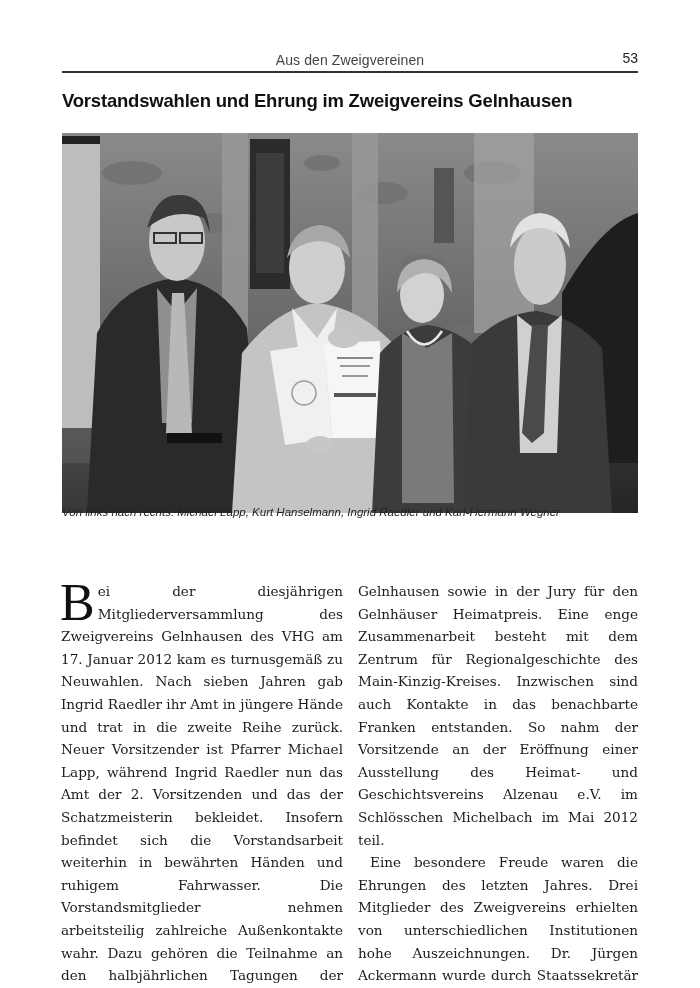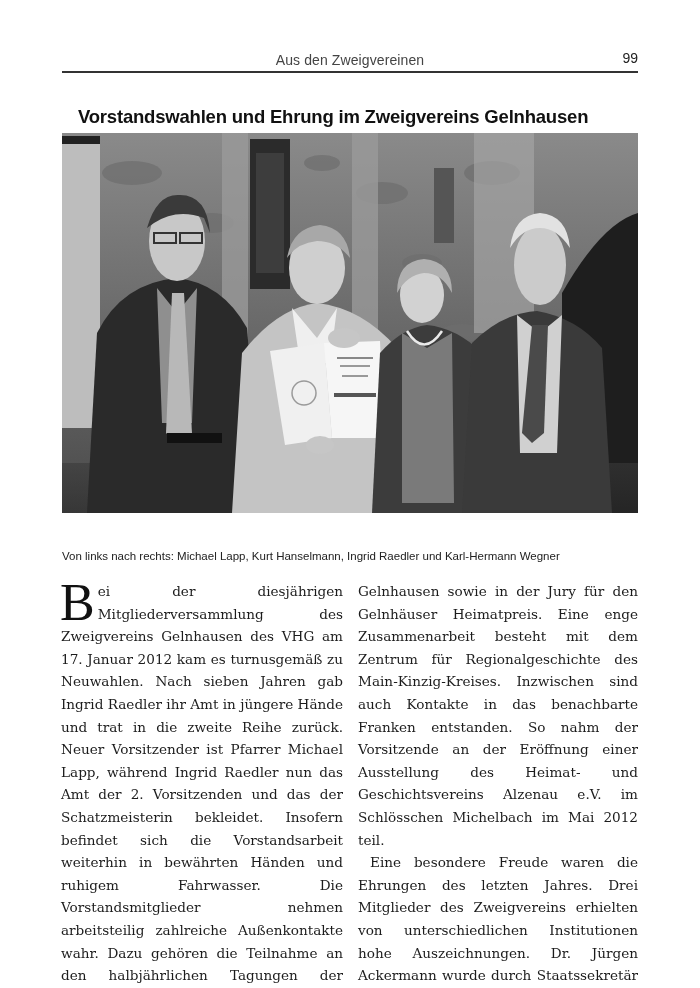--- a/index.html
+++ b/index.html
@@ -14,51 +14,51 @@
   }
   .page-number {
     position: absolute; right: 0; top: 0; font-size: 14px; color: #222;
   }
   .rule {
     position: absolute; left: 62px; top: 71px; width: 576px; height: 1.5px; background: #333;
   }
   .article-title {
     position: absolute; left: 62px; top: 90px;
     font-family: "Liberation Sans", sans-serif; font-size: 18.5px; font-weight: bold;
-    color: #111; letter-spacing: -0.2px; margin: 16px;
+    color: #111; letter-spacing: -0.2px; margin: 0;
   }
   .photo {
     position: absolute; left: 62px; top: 133px; width: 576px; height: 380px;
     background: #5a5a5a; overflow: hidden;
   }
   .photo svg { display: block; }
   .caption {
-    position: absolute; left: 62px; top: 550px; width: 600px;
-    font-family: "Liberation Sans", sans-serif; font-size: 11.5px; color: #222;
+    position: absolute; left: 62px; top: 506px; width: 600px;
+    font-family: "Liberation Sans", sans-serif; font-style: italic; font-size: 11.5px; color: #222;
   }
   .col {
     position: absolute; top: 580px; width: 282px;
     font-family: "DejaVu Serif", "Liberation Serif", serif; font-size: 13.6px;
     line-height: 22.6px; color: #1c1c1c; text-align: justify;
   }
   .col-left { left: 61px; }
   .col-right { left: 358px; width: 280px; }
   .col p { margin: 0; }
   .indent { text-indent: 12px; }
   .dropcap {
     float: left; font-family: "Liberation Serif", serif; font-size: 52px; line-height: 40px;
     margin: 3px 3px 0 -1px; color: #111;
   }
 </style>
 </head>
 <body>
 
 <div class="running-head">
   <div class="running-title">Aus den Zweigvereinen</div>
-  <div class="page-number">99</div>
+  <div class="page-number">53</div>
 </div>
 <div class="rule"></div>
 
 <h1 class="article-title">Vorstandswahlen und Ehrung im Zweigvereins Gelnhausen</h1>
 
 <div class="photo">
   <svg width="576" height="380" viewBox="0 0 576 380" xmlns="http://www.w3.org/2000/svg">
     <defs>
       <linearGradient id="wall" x1="0" y1="0" x2="0" y2="1">
         <stop offset="0" stop-color="#8a8a8a"></stop>

